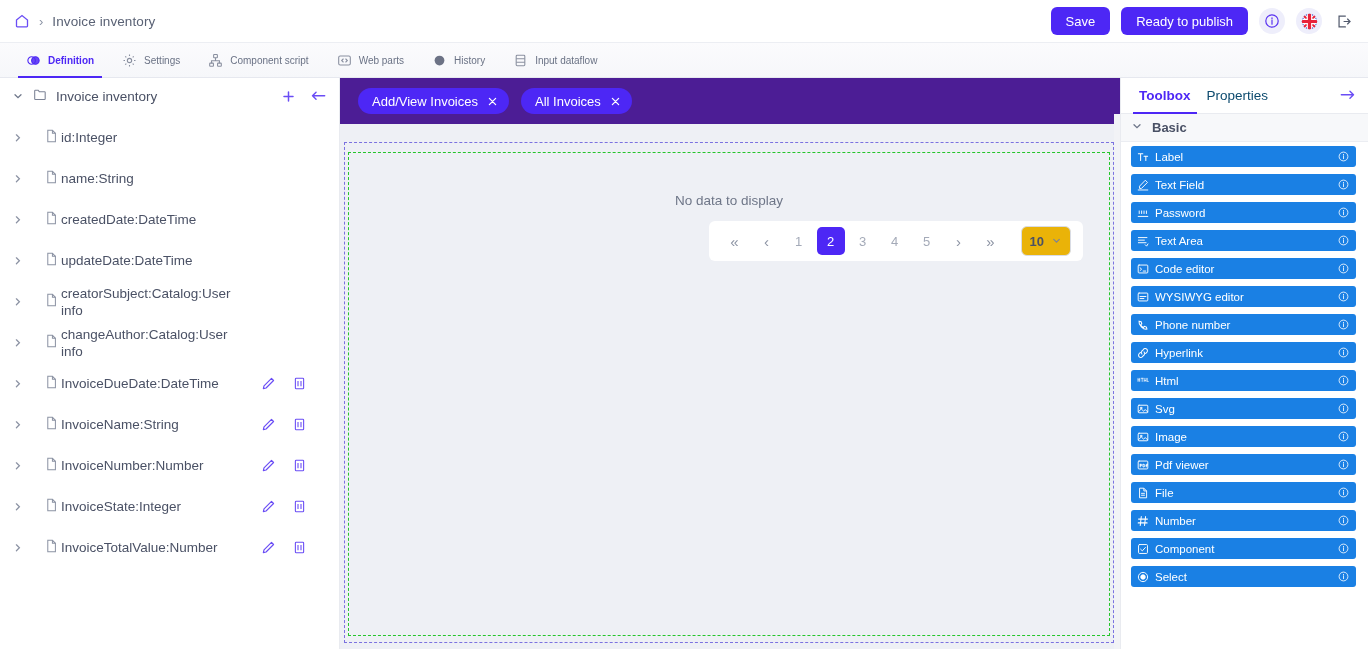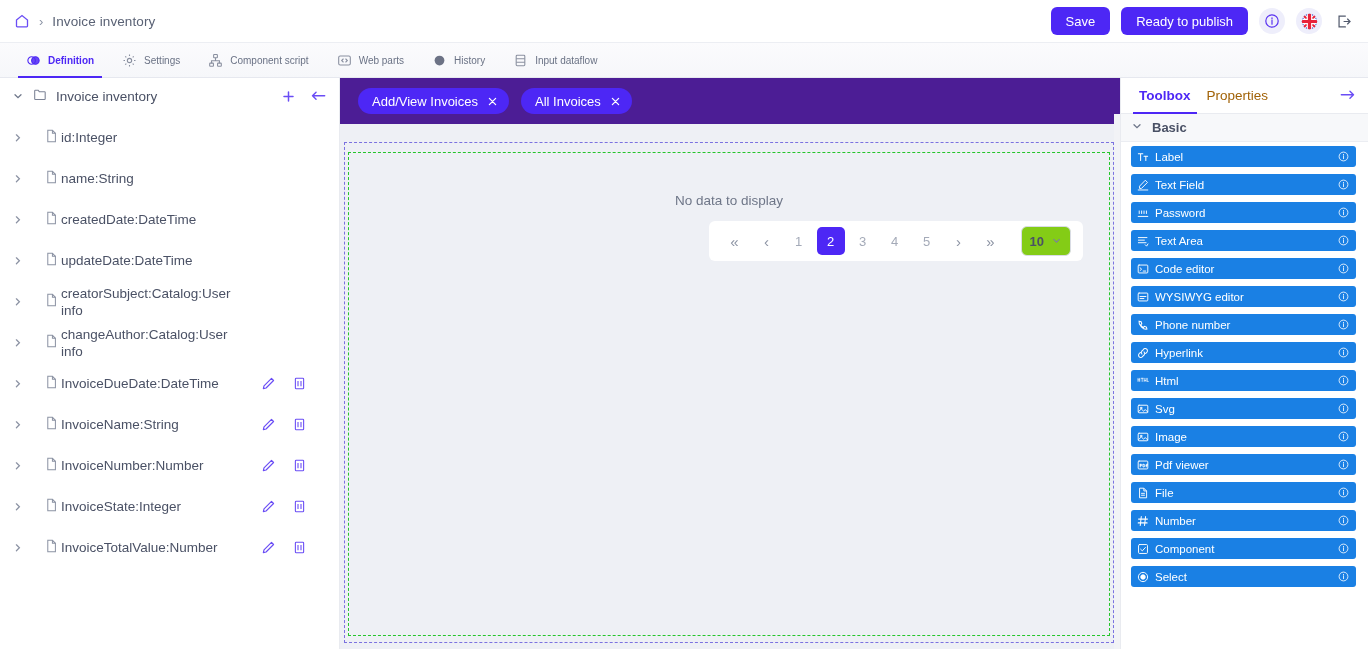--- a/index.html
+++ b/index.html
@@ -185,40 +185,40 @@
   }
   .pg.num { color: #a4aab8; }
   .pg.active { background: #4d27f5; color: #fff; }
   .pg.arrow { color: #8d94a4; font-size: 15px; }
   .page-size {
     margin-left: 12px;
     height: 30px; min-width: 46px;
     border: 1px solid #d9dce4; border-radius: 6px;
     display: flex; align-items: center; justify-content: center; gap: 7px;
     font-size: 13px; color: #4a5165; font-weight: bold;
-    cursor: pointer; background: #84cc16; font-family: inherit;
+    cursor: pointer; background: #eab308; font-family: inherit;
     padding: 0 8px;
   }
 
   
   .right-panel {
     width: 248px; flex: 0 0 248px;
     background: #fff;
     border-left: 1px solid #e9ebf0;
     display: flex; flex-direction: column;
     position: relative;
   }
   .rp-tabs {
     display: flex; align-items: center;
     height: 36px; padding: 0 8px 0 10px;
     border-bottom: 1px solid #e9ebf0;
     position: relative;
   }
   .rp-tab {
-    font-size: 13.5px; color: #a16207;
+    font-size: 13.5px; color: #0c4a6e;
     padding: 0 8px; height: 100%;
     display: flex; align-items: center;
     cursor: pointer; position: relative;
     background: none; border: none; font-family: inherit;
   }
   .rp-tab.active { color: #4d27f5; font-weight: bold; }
   .rp-tab.active::after {
     content: ""; position: absolute;
     left: 2px; right: 2px; bottom: -1px; height: 2px;
     background: #4d27f5;

